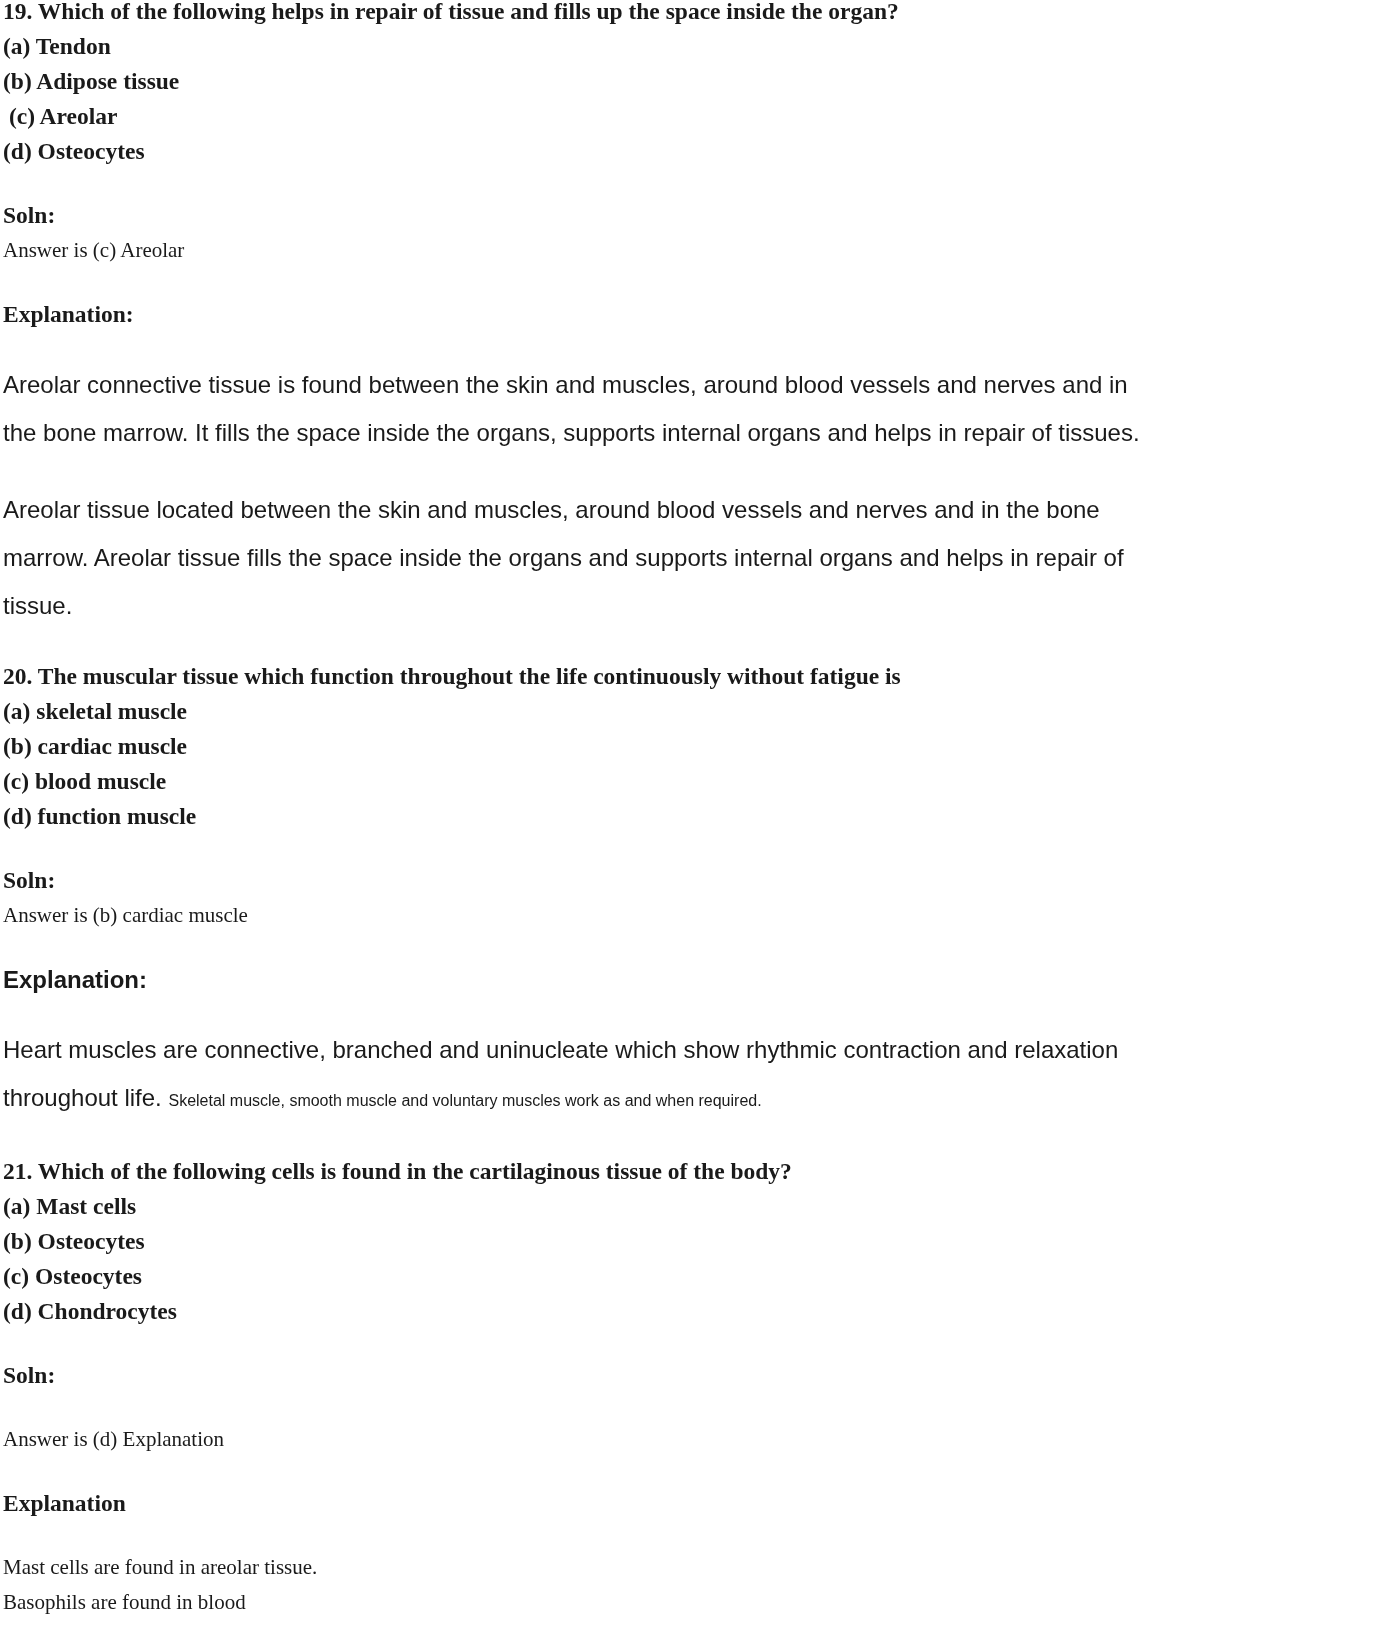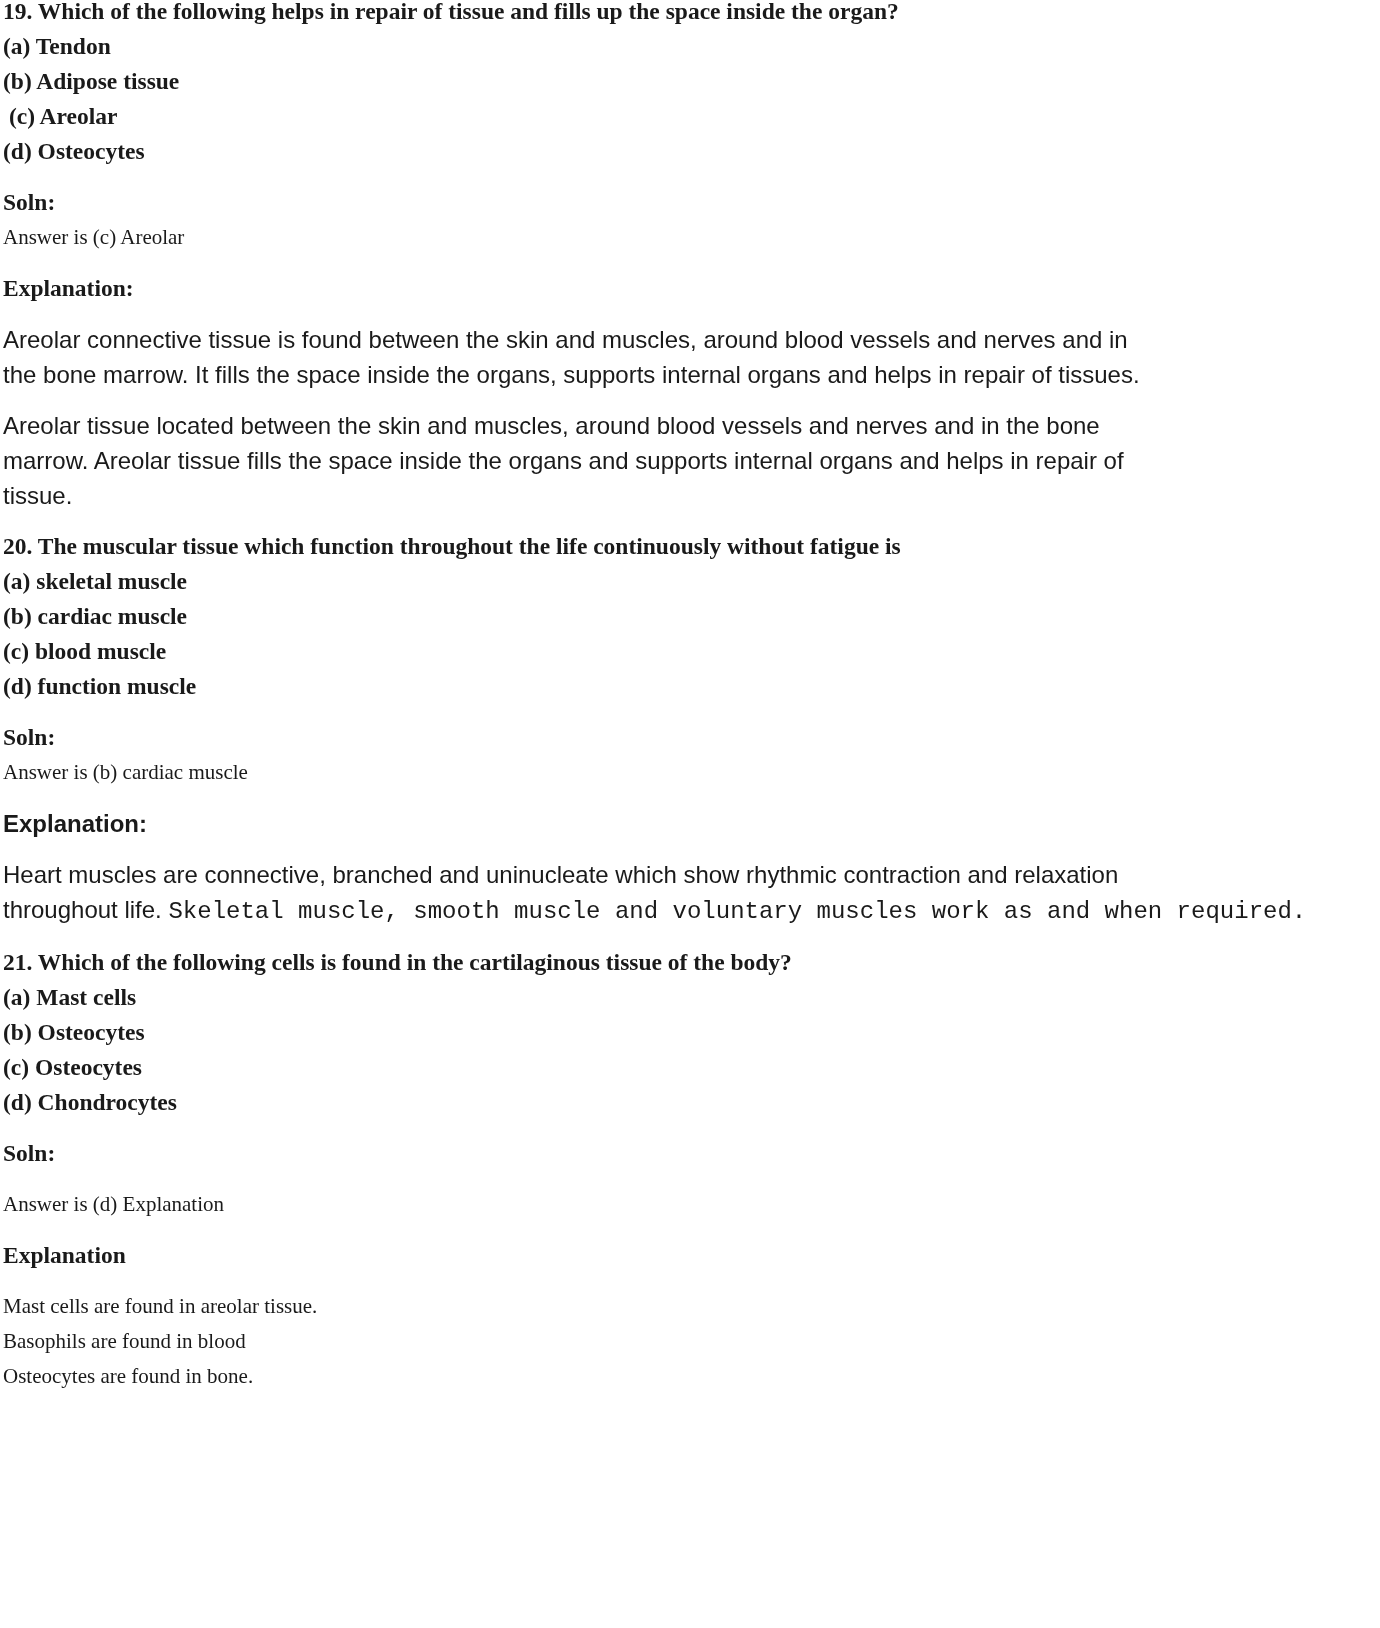--- a/index.html
+++ b/index.html
@@ -27,35 +27,35 @@
     font-family: "Liberation Serif", serif;
     font-weight: normal;
     font-size: 21px;
     line-height: 35px;
     white-space: pre-wrap;
   }
   .sans-r {
     font-family: "Liberation Sans", sans-serif;
     font-weight: normal;
     font-size: 24px;
-    line-height: 35px;
+    line-height: 48px;
     white-space: pre-wrap;
   }
   .sans-b {
     font-family: "Liberation Sans", sans-serif;
     font-weight: bold;
     font-size: 24px;
     line-height: 35px;
     white-space: pre-wrap;
   }
   .serif-inline {
-    font-family: Liberation Mono, monospace;
-    font-size: 24px;
+    font-family: Liberation Sans, sans-serif;
+    font-size: 16px;
   }
-  .gap { margin-top: 16px; }
+  .gap { margin-top: 29px; }
 </style>
 </head>
 <body>
 
 <main class="page">
 
   <section>
     <h2 class="serif-b">19. Which of the following helps in repair of tissue and fills up the space inside the organ?</h2>
     <div class="serif-b">(a) Tendon</div>
     <div class="serif-b">(b) Adipose tissue</div>

